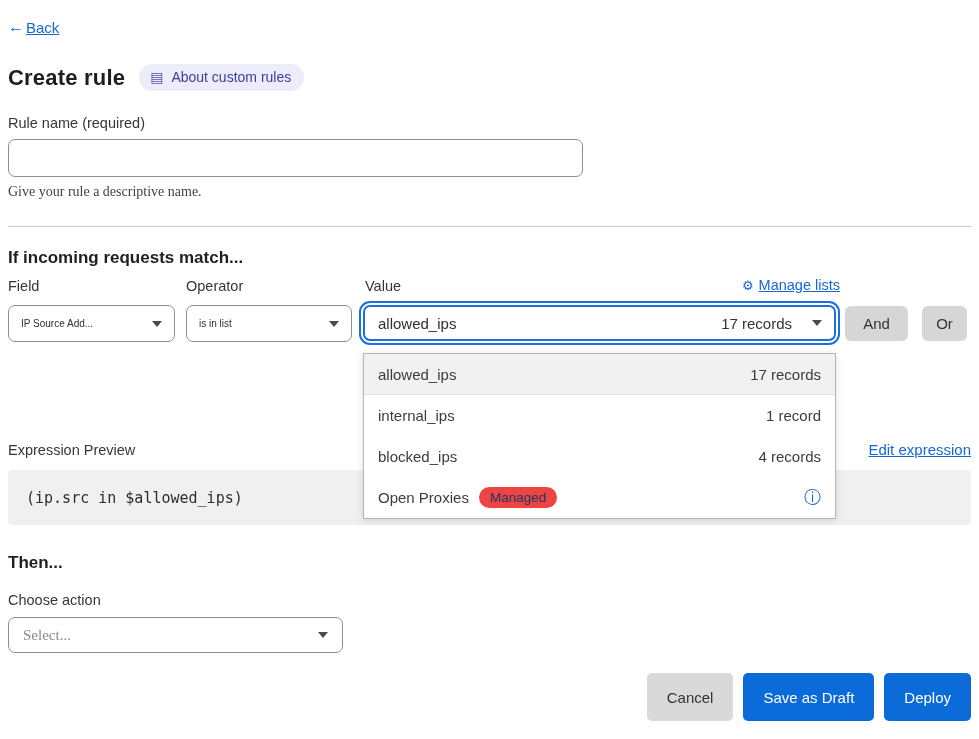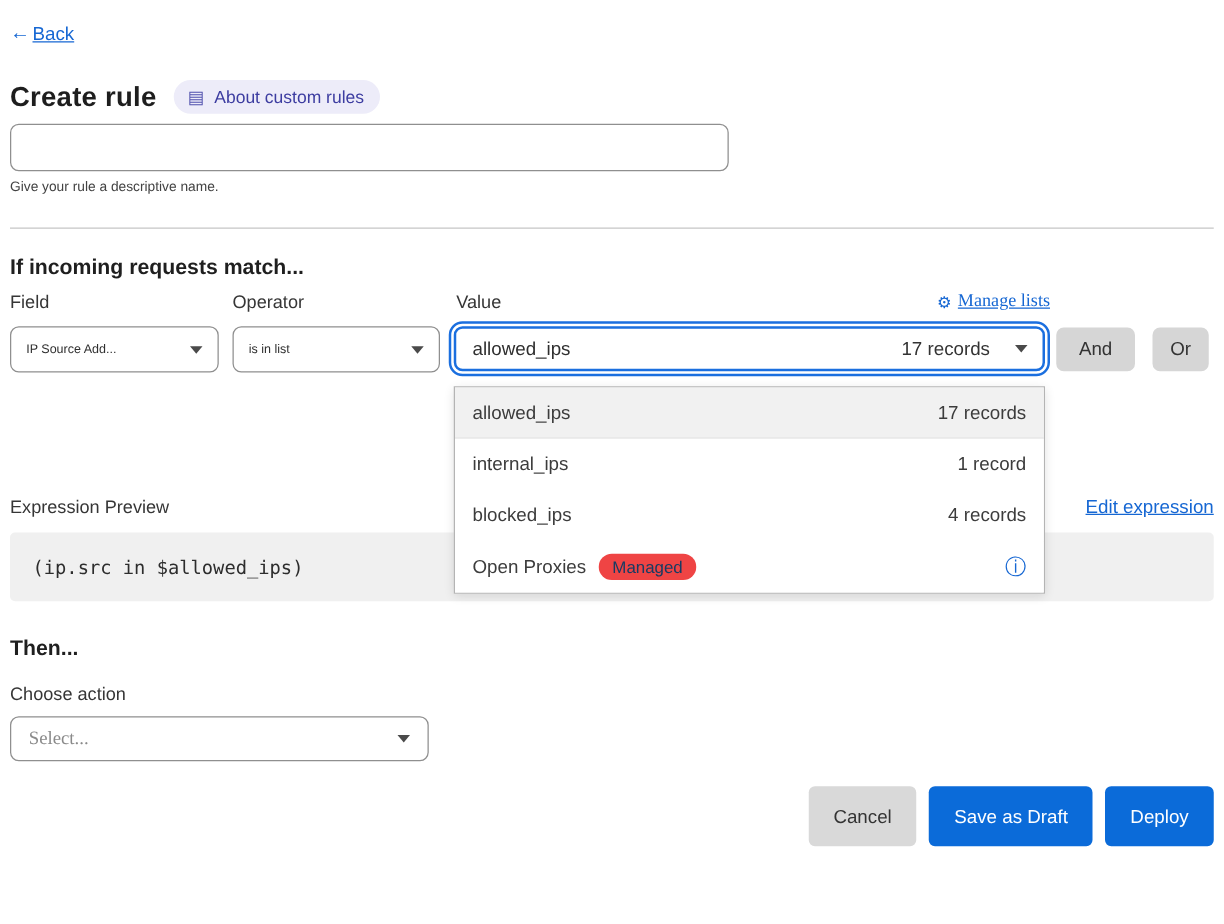--- a/index.html
+++ b/index.html
@@ -33,38 +33,38 @@
   
   .field-label { font-size: 14.5px; color: #363636; }
   .rule-name-label { margin-top: 24px; }
   .rule-name-input {
     margin-top: 8px; display: block;
     width: 575px; height: 38px;
     border: 1px solid #8f8f8f; border-radius: 7px;
     font-size: 15px; padding: 0 12px;
     font-family: "Liberation Sans", sans-serif;
   }
-  .helper-text { margin-top: 7px; font-size: 11px; color: #424242; }
+  .helper-text { margin-top: 7px; font-size: 14px; color: #424242; font-family: Liberation Serif, serif; }
 
   .divider { border: none; border-top: 1px solid #c6c6c6; margin-top: 26px; }
 
   .section-heading { margin-top: 21px; font-size: 17px; font-weight: 700; color: #1f1f1f; }
 
   
   .match-controls { position: relative; margin-top: 10px; height: 64px; }
   .ctl-label { position: absolute; top: 0; font-size: 14.5px; color: #363636; }
   .label-field { left: 0; }
   .label-operator { left: 178px; }
   .label-value { left: 357px; text-align: right; }
   .manage-lists {
     position: absolute; top: -1px; right: 131px;
     color: #1667d3; font-size: 14.5px; cursor: pointer;
     display: inline-flex; align-items: center; gap: 5px;
   }
-  .manage-lists .link-text { text-decoration: underline; font-family: Liberation Serif, serif; }
+  .manage-lists .link-text { text-decoration: underline; }
   .gear-icon { font-size: 13px; text-decoration: none; }
 
   .select-box {
     position: absolute; top: 27px; height: 37px;
     border: 1px solid #8f8f8f; border-radius: 7px;
     background: #fff; display: flex; align-items: center;
     justify-content: space-between; padding: 0 12px;
     font-size: 10px; color: #2f2f2f; cursor: pointer;
   }
   .field-select { left: 0; width: 167px; }
@@ -159,20 +159,21 @@
   </div>
 
   <div class="title-row">
     <h1 class="page-title">Create rule</h1>
     <span class="about-badge">
       <span class="book-icon">▤</span>
       <span>About custom rules</span>
     </span>
   </div>
 
+  <div class="field-label rule-name-label">Rule name (required)</div>
   <input class="rule-name-input" type="text" value="" style="">
   <div class="helper-text">Give your rule a descriptive name.</div>
 
   <hr class="divider">
 
   <h2 class="section-heading">If incoming requests match...</h2>
 
   <div class="match-controls">
     <div class="ctl-label label-field">Field</div>
     <div class="ctl-label label-operator">Operator</div>

